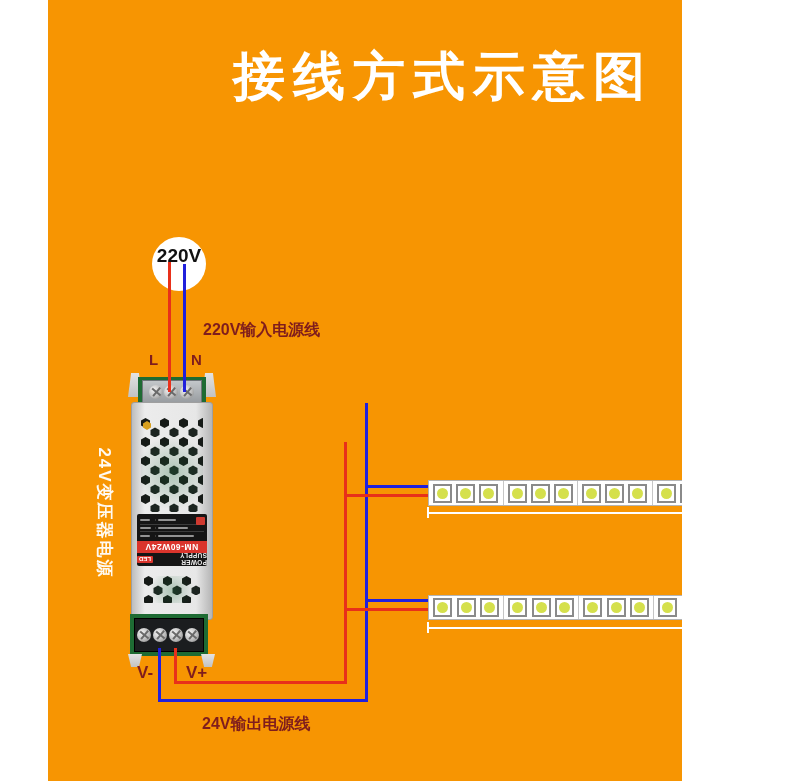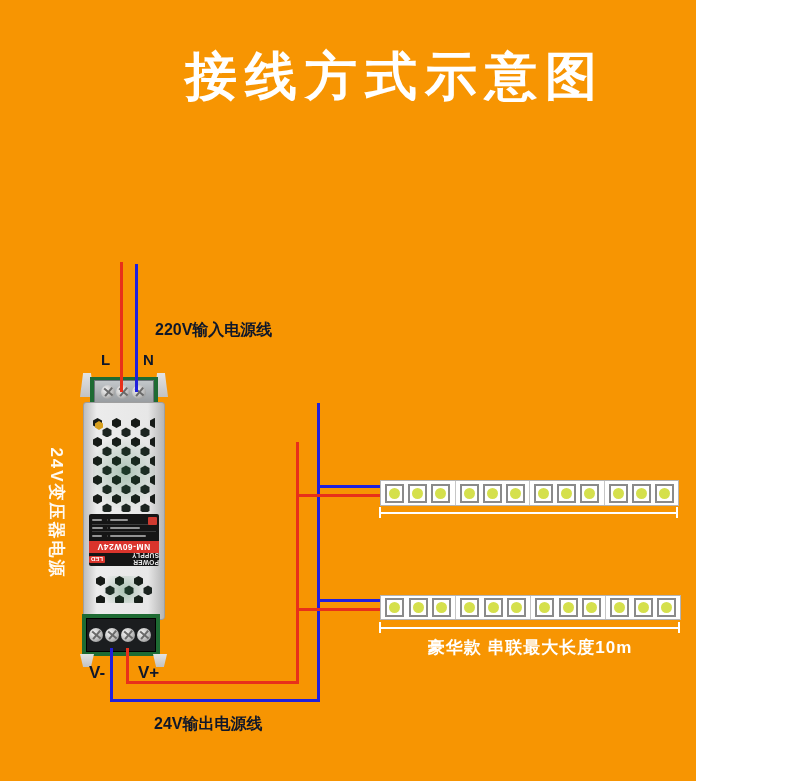--- a/index.html
+++ b/index.html
@@ -1,35 +1,35 @@
 <!DOCTYPE html>
 <html><head>
 <meta charset="utf-8">
 <style>
   html,body{margin:0;padding:0;}
   body{font-family:"Liberation Sans","DejaVu Sans",sans-serif;}
-  #canvas{position:relative;width:696px;height:781px;background:#f79502;overflow:hidden;}
+  #canvas{position:relative;width:634px;height:781px;background:#f79502;overflow:hidden;margin-left:48px;}
 
   
   .title{position:absolute;left:0;top:42px;width:790px;text-align:center;
          color:#ffffff;font-size:52px;font-weight:bold;letter-spacing:8px;}
   .subtitle{position:absolute;left:0;top:108px;width:790px;text-align:center;
             color:rgba(255,255,255,0.38);font-size:10px;font-weight:bold;
             letter-spacing:0.6px;line-height:14px;}
 
   
   .source-circle{position:absolute;left:104px;top:237px;width:54px;height:54px;
                  border-radius:50%;background:#ffffff;z-index:3;}
   .source-circle span{position:absolute;left:0;top:8px;width:54px;text-align:center;
                       color:#111;font-size:19px;font-weight:bold;}
   .wire{position:absolute;}
   .wire.red{background:#e8301a;}
   .wire.blue{background:#2020dc;}
 
-  .lbl{position:absolute;color:#0f172a;font-weight:bold;white-space:nowrap;}
+  .lbl{position:absolute;color:#7f1d1d;font-weight:bold;white-space:nowrap;}
 
   
   .psu-ear{position:absolute;width:14px;height:24px;background:linear-gradient(180deg,#e3e3e3,#c2c2c2);}
   .psu-ear.top{clip-path:polygon(22% 0,78% 0,100% 100%,0 100%);}
   .psu-ear.bottom{clip-path:polygon(0 0,100% 0,78% 100%,22% 100%);}
   .pcb{position:absolute;background:#1e6b33;}
   .term-top{position:absolute;left:94px;top:380px;width:60px;height:28px;
             background:linear-gradient(180deg,#c3c7ca,#8f9397);border:1px solid #6f7579;box-sizing:border-box;}
   .term-bottom{position:absolute;left:86px;top:618px;width:70px;height:34px;
                background:#1b1d1f;border:1px solid #000;box-sizing:border-box;}
@@ -79,20 +79,23 @@
 </style>
 </head>
 <body>
 
 <div id="canvas">
 
   <div class="title">接线方式示意图</div>
   <div class="subtitle">
   </div>
 
+  <div class="source-circle">
+    <span>220V</span>
+  </div>
   <div class="wire red" style="left:120px;top:262px;width:3px;height:130px;z-index:4;"></div>
   <div class="wire blue" style="left:135px;top:264px;width:3px;height:128px;z-index:4;"></div>
   <div class="lbl" style="left:155px;top:320px;font-size:16px;">220V输入电源线</div>
   <div class="lbl" style="left:101px;top:351px;font-size:15px;">L</div>
   <div class="lbl" style="left:143px;top:351px;font-size:15px;">N</div>
 
   <div>
     <div class="psu-ear top" style="left:80px;top:373px;"></div>
     <div class="psu-ear top" style="left:154px;top:373px;"></div>
     <div class="pcb" style="left:90px;top:377px;width:68px;height:32px;"></div>
@@ -280,17 +283,16 @@
           <i></i>
         </div>
         <div class="led">
           <i></i>
         </div>
       </div>
   </div>
   <div class="dim" style="left:379px;top:627px;width:301px;height:2px;"></div>
   <div class="dim" style="left:379px;top:622px;width:2px;height:11px;"></div>
   <div class="dim" style="left:678px;top:622px;width:2px;height:11px;"></div>
-  <div class="strip-label" style="top:636px;">豪华款 串联最大长度10m</div>
 
   <div class="vertical-label">24V变压器电源</div>
 
 </div>
 
 </body></html>

